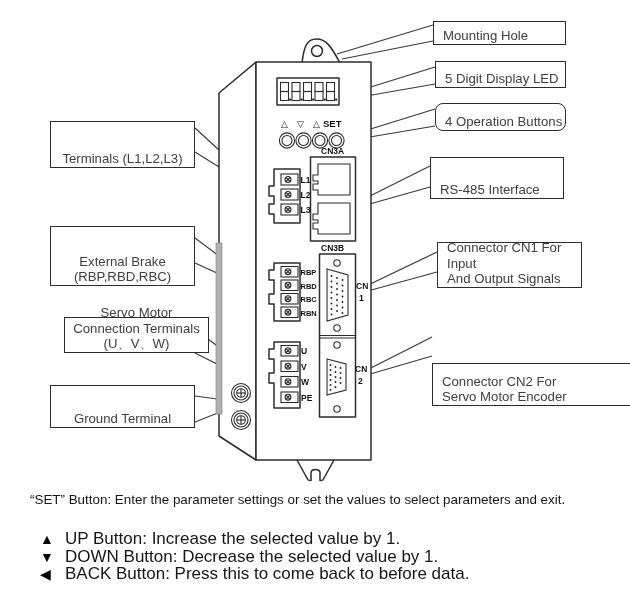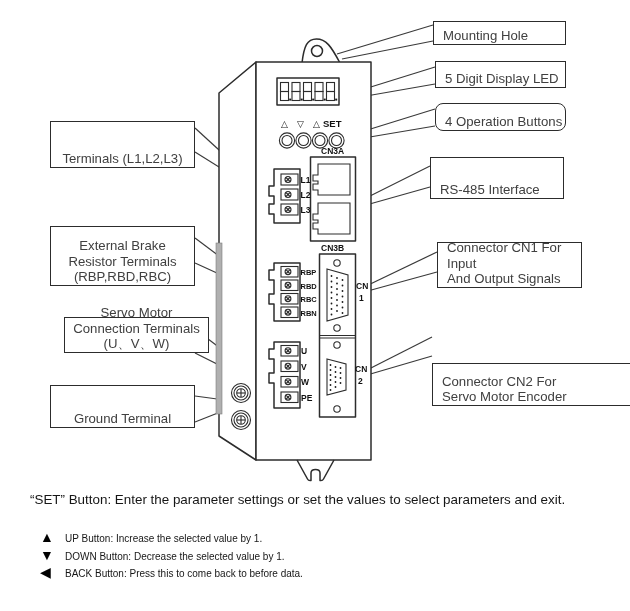--- a/index.html
+++ b/index.html
@@ -15,21 +15,21 @@
   }
   .callout.center{align-items:center;text-align:center;}
   .callout.leftal{align-items:flex-start;text-align:left;padding-left:9px;}
   .note-set{
     position:absolute;left:30px;top:492px;width:585px;
     font-size:13.4px;color:#161616;z-index:5;
   }
   .bullets{position:absolute;left:40px;top:529px;z-index:5;}
   .bullet-row{display:flex;align-items:baseline;height:17.6px;}
   .bullet-icon{width:25px;font-size:14px;color:#000;}
-  .bullet-text{font-size:10px;color:#161616;}
+  .bullet-text{font-size:17px;color:#161616;}
   
   .st{fill:none;stroke:#2c2c2c;stroke-width:1.5;stroke-linejoin:round;}
   .stw{fill:#ffffff;stroke:#2c2c2c;stroke-width:1.5;stroke-linejoin:round;}
   .thin{fill:none;stroke:#2c2c2c;stroke-width:1.1;}
   .ld{stroke:#3a3a3a;stroke-width:1.2;}
   .pin{fill:#1a1a1a;stroke:none;}
   .lbl{font-family:"Liberation Sans",sans-serif;font-weight:bold;font-size:8.5px;fill:#111;stroke:none;}
   .lbl7{font-family:"Liberation Sans",sans-serif;font-weight:bold;font-size:7.5px;fill:#111;stroke:none;}
   .sym{font-family:"DejaVu Sans",sans-serif;font-size:9px;fill:#111;stroke:none;}
   .setlbl{font-family:"Liberation Sans",sans-serif;font-weight:bold;font-size:9.5px;fill:#111;stroke:none;}
@@ -270,21 +270,20 @@
     <line x1="237" y1="420" x2="245" y2="420"></line>
       <line x1="241" y1="416" x2="241" y2="424"></line>
   </g>
 </svg>
 
 <div class="callout center" style="left:50px;top:121px;width:145px;height:47px;">
   <div>Terminals (L1,L2,L3)</div>
 </div>
 <div class="callout center" style="left:50px;top:226px;width:145px;height:60px;">
   <div>External Brake</div>
-  <div>Resistor Terminals</div>
   <div>(RBP,RBD,RBC)</div>
 </div>
 <div class="callout center" style="left:64px;top:317px;width:145px;height:36px;">
   <div>Servo Motor</div>
   <div>Connection Terminals</div>
   <div>(U、V、W)</div>
 </div>
 <div class="callout center" style="left:50px;top:385px;width:145px;height:43px;">
   <div>Ground Terminal</div>
 </div>

